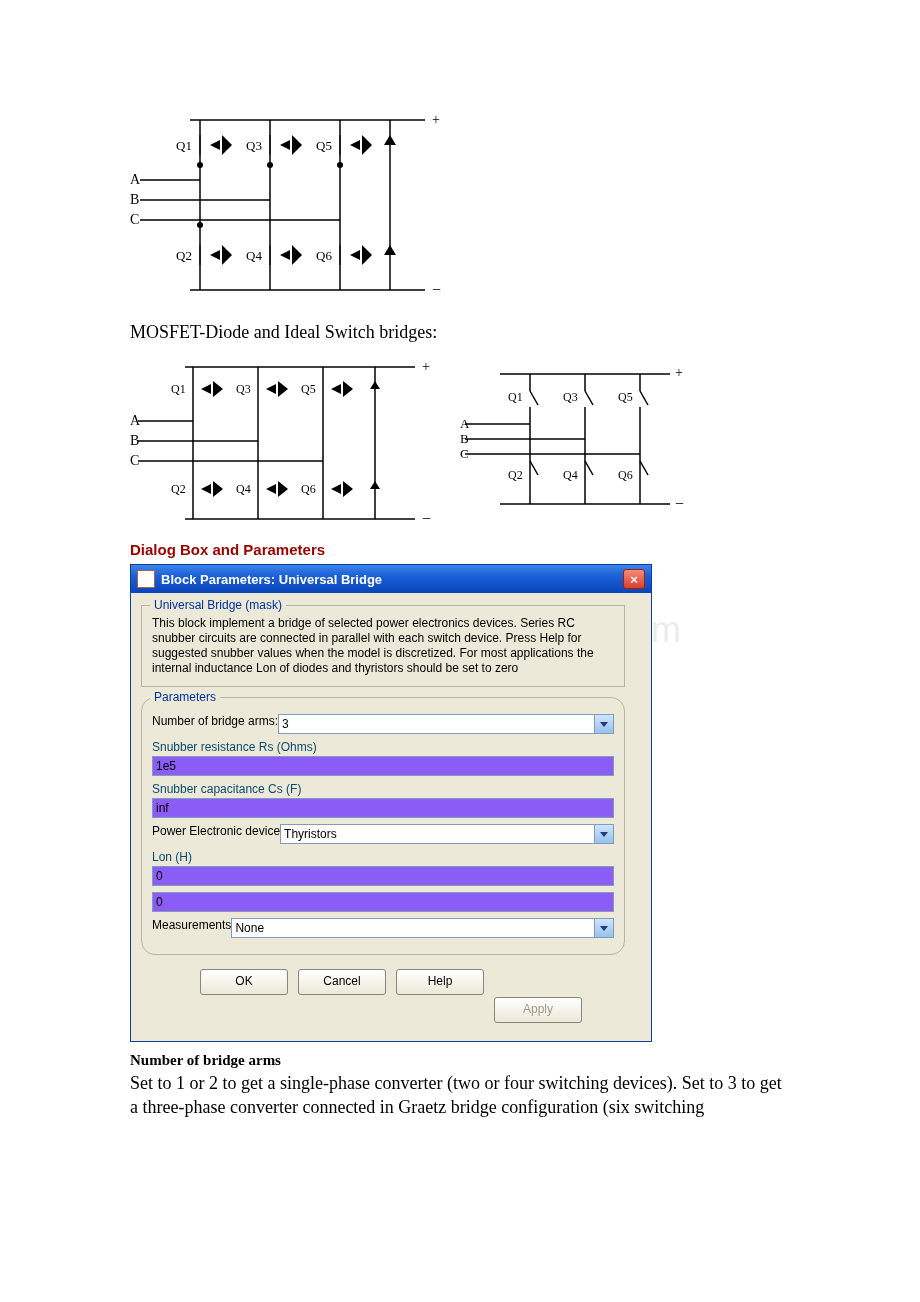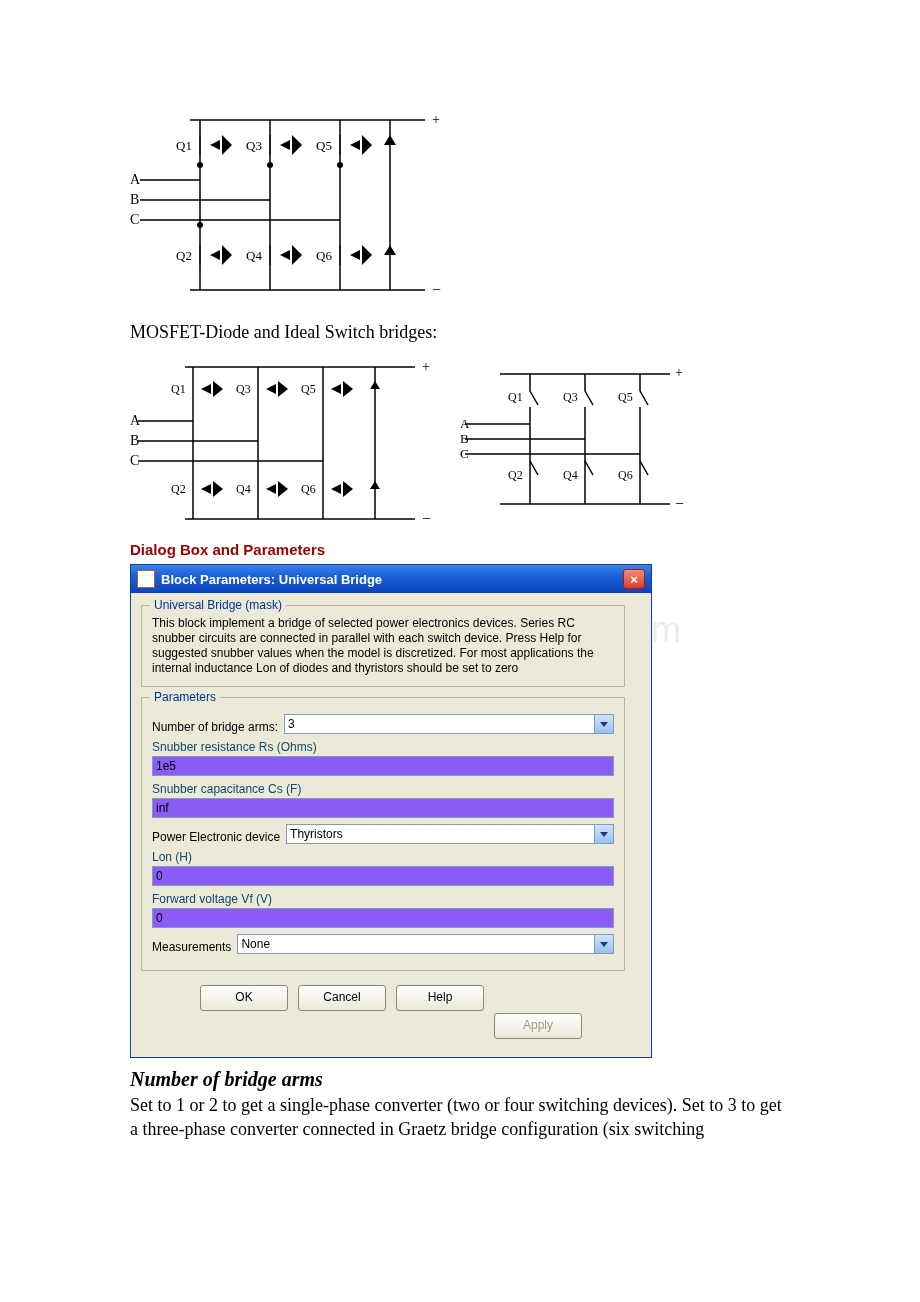--- a/index.html
+++ b/index.html
@@ -19,23 +19,22 @@
   .section-heading {
     font-family: Verdana, Arial, sans-serif;
     font-weight: bold;
     font-size: 15px;
     color: #990000;
     margin: 12px 0 6px 0;
   }
   .sub-heading {
     font-family: "Times New Roman", serif;
     font-weight: bold;
-    font-size: 20px;
+    font-size: 15px;
     margin: 10px 0 2px 0;
-    font-style: italic;
   }
   .body-text {
     font-size: 18px;
     line-height: 1.35;
   }
   svg { display:block; }
 
   
   .dialog {
     width: 520px;
@@ -88,21 +87,21 @@
   .textfield {
     width: 100%;
     box-sizing: border-box;
     border: 1px solid #7f9db9;
     background: #8b5cf6;
     font-family: Tahoma, Arial, sans-serif;
     font-size: 12px;
     padding: 2px 3px;
     height: 20px;
   }
-  .inline-row { display:flex; align-items:flex-end; gap:6px; }
+  .inline-row { display:flex; align-items:flex-start; }
   .combo {
     flex: 1;
     display:flex;
     border:1px solid #7f9db9;
     background:#fff;
     height:20px;
     box-sizing:border-box;
   }
   .combo .combo-text { flex:1; padding:2px 3px; }
   .combo .combo-btn {
@@ -349,21 +348,21 @@
       <span>Block Parameters: Universal Bridge</span>
       <div class="spacer"></div>
       <div class="closebtn">×</div>
     </div>
     <div class="dlg-body">
       <div class="groupbox">
         <div class="legend">Universal Bridge (mask)</div>
         <div class="desc-text">This block implement a bridge of selected power electronics devices.  Series RC snubber circuits are connected in parallel with each switch device.  Press Help for suggested snubber values when the model is discretized. For most applications the internal inductance Lon of diodes and thyristors should be set to zero</div>
       </div>
 
-      <div class="groupbox" style="padding-bottom:14px;">
+      <div class="groupbox" style="padding-bottom:14px;border-radius:14px;">
         <div class="legend">Parameters</div>
 
         <div class="param-row inline-row">
           <span>Number of bridge arms:</span>
           <div class="combo">
             <div class="combo-text">3</div>
             <div class="combo-btn"></div>
           </div>
         </div>
 
@@ -385,21 +384,20 @@
           </div>
         </div>
 
 
         <div class="param-row">
           <div class="param-label">Lon (H)</div>
           <input class="textfield" value="0" style="">
         </div>
 
         <div class="param-row">
-          <div class="param-label">Forward voltage Vf (V)</div>
           <input class="textfield" value="0" style="">
         </div>
 
         <div class="param-row inline-row">
           <span>Measurements</span>
           <div class="combo">
             <div class="combo-text">None</div>
             <div class="combo-btn"></div>
           </div>
         </div>

